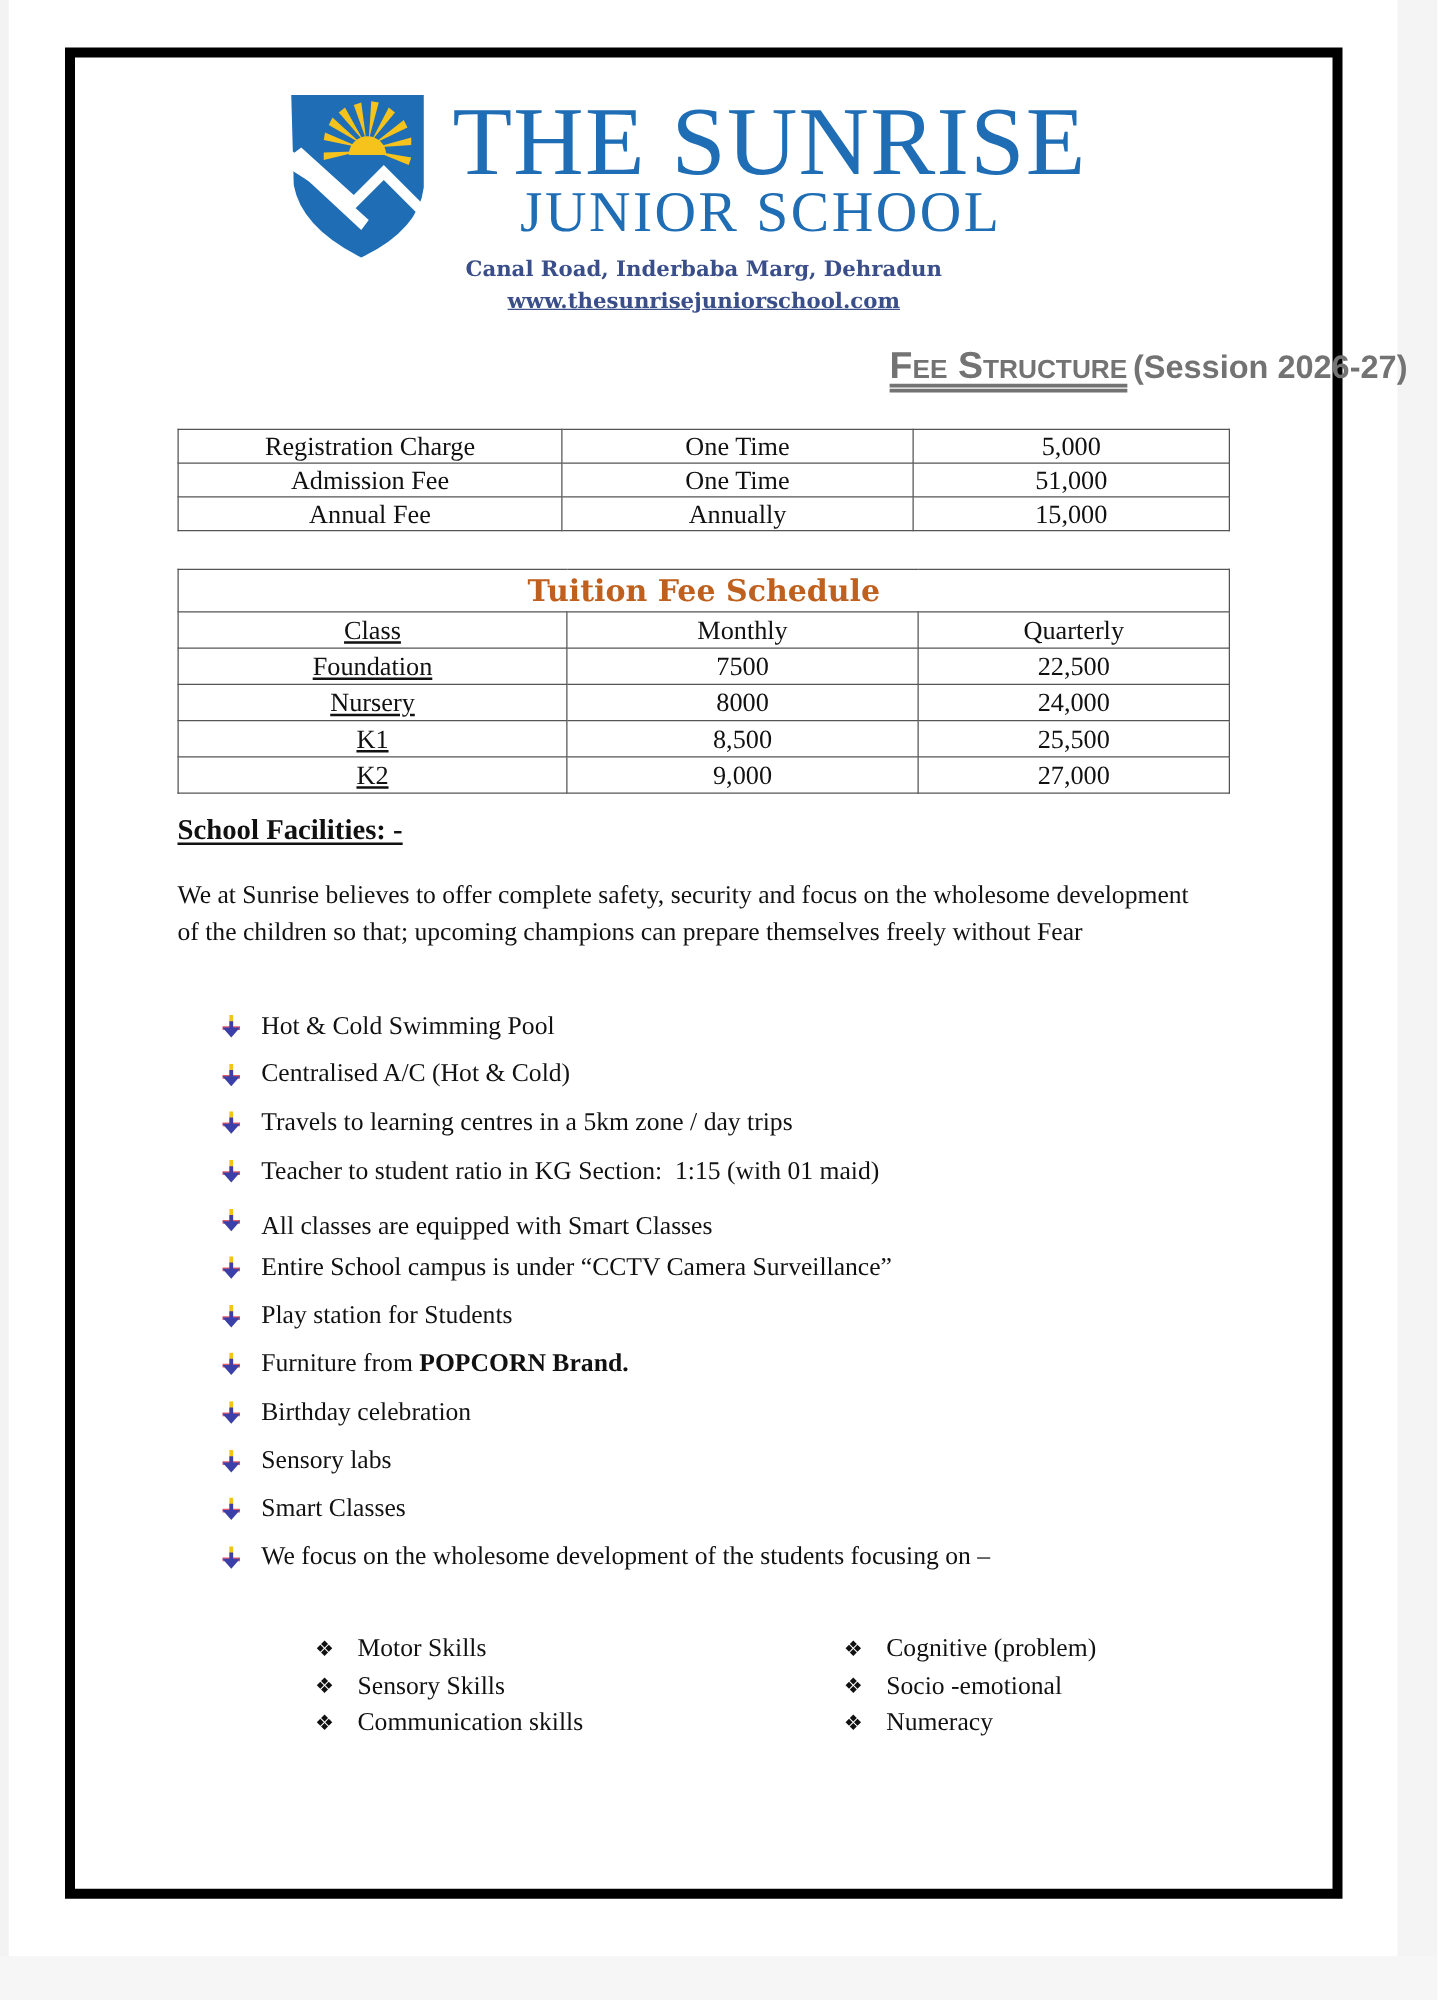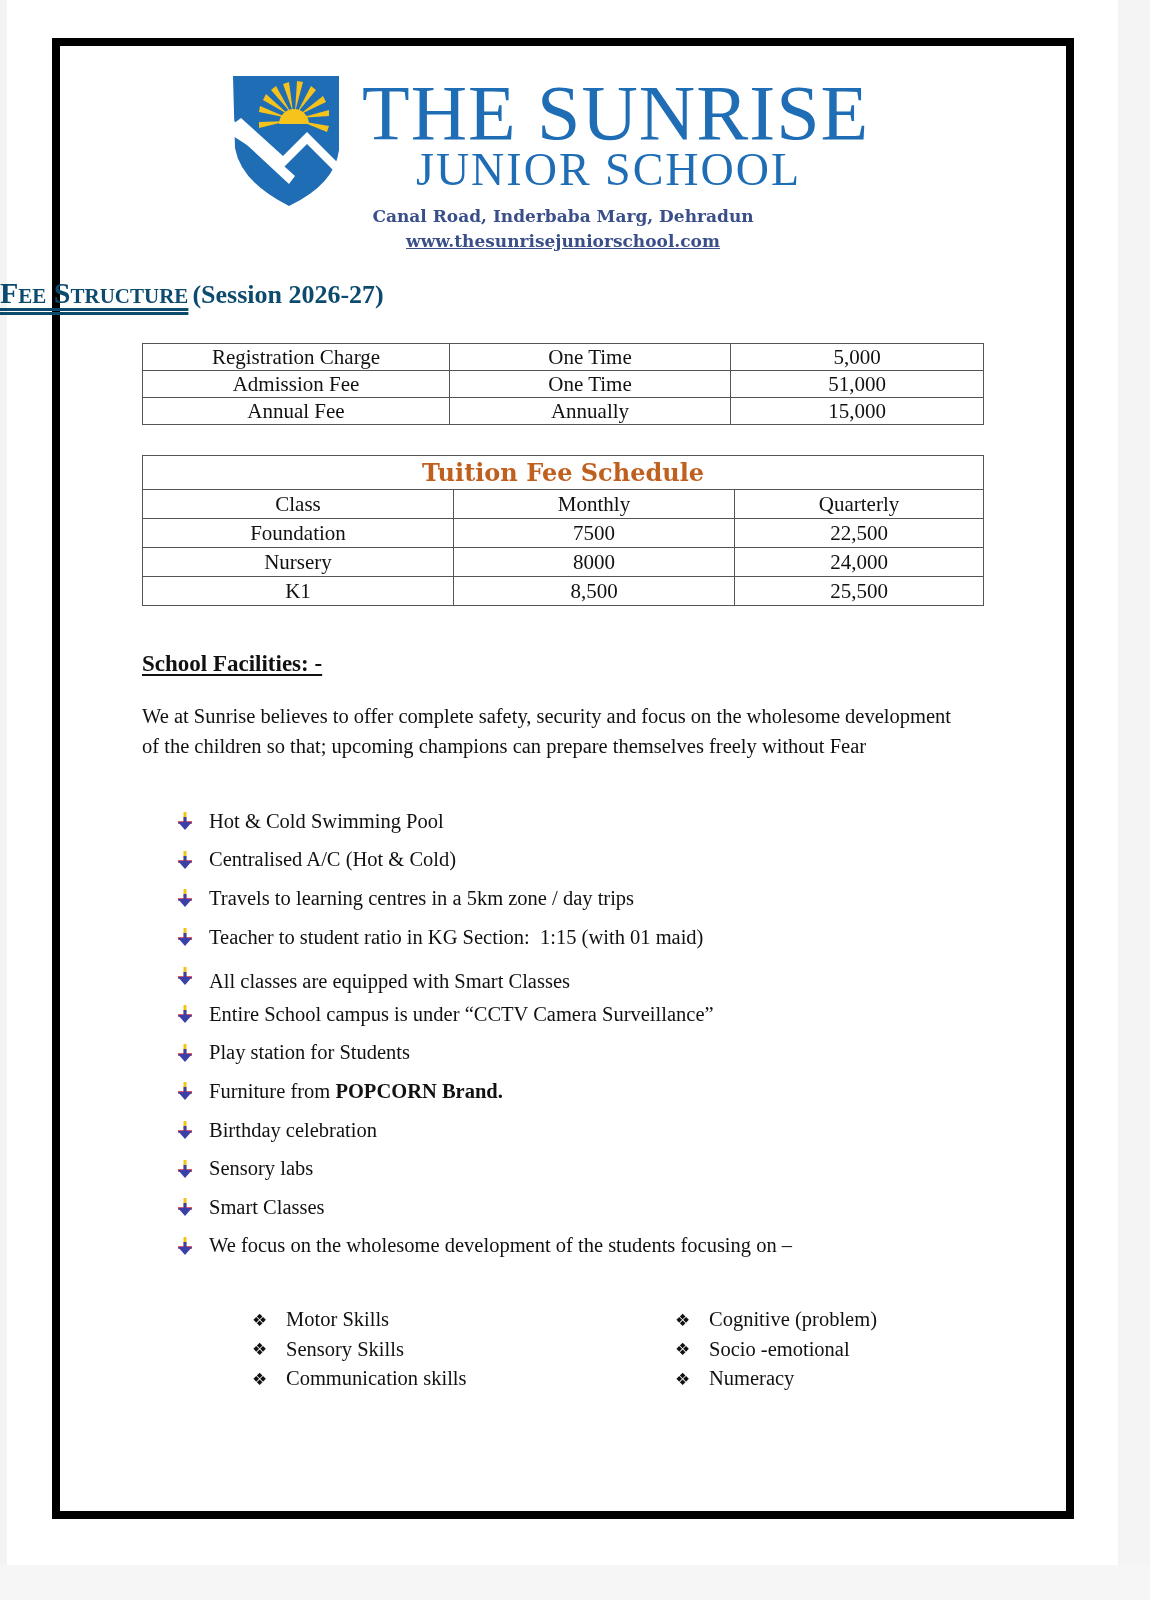--- a/index.html
+++ b/index.html
@@ -32,22 +32,22 @@
       font-family: "DejaVu Serif", serif; font-weight: bold; font-size: 17px; color: #3a4f8a;
     }
     .website {
       position: absolute; left: 0; top: 231px; width: 1126px; text-align: center;
       font-family: "DejaVu Serif", serif; font-weight: bold; font-size: 17px; color: #3a4f8a;
       text-decoration: underline;
     }
     .website span { cursor: pointer; }
 
     .fee-title {
-      position: absolute; left: 0; top: 276px; width: 1126px; text-align: left;
-      font-family: Liberation Serif, serif; font-weight: bold; color: #0c4a6e; white-space: nowrap;
+      position: absolute; left: 0; top: 276px; width: 1126px; text-align: right;
+      font-family: Liberation Sans, sans-serif; font-weight: bold; color: #737373; white-space: nowrap;
     }
     .fee-title .main {
       font-size: 30px; font-variant: small-caps;
       text-decoration: underline; text-decoration-style: double; text-underline-offset: 5px;
     }
     .fee-title .session { font-size: 26px; }
 
     
     table { border-collapse: collapse; position: absolute; }
     td {
@@ -59,21 +59,21 @@
     .fees-table td { height: 27px; }
     .fees-table td:nth-child(1) { width: 307px; }
     .fees-table td:nth-child(2) { width: 281px; }
 
     .tuition-table { left: 142px; top: 455px; width: 842px; }
     .tuition-table td { height: 29px; }
     .tuition-table td.title-cell {
       height: 34px; font-family: "DejaVu Serif", serif; font-weight: bold;
       font-size: 24px; color: #c0601f;
     }
-    .tuition-table td.c1 { width: 311px; }
+    .tuition-table td.c1 { width: 311px; text-decoration: underline; }
     .tuition-table td.c2 { width: 281px; }
 
     
     .facilities-heading {
       position: absolute; left: 142px; top: 651px;
       font-family: "Liberation Serif", serif; font-weight: bold; font-size: 23px;
       text-decoration: underline; text-decoration-thickness: 2px; text-underline-offset: 3px;
     }
     .intro {
       position: absolute; left: 142px; top: 701px; width: 820px;
@@ -175,20 +175,25 @@
       <tr>
         <td class="c1">Nursery</td>
         <td class="c2">8000</td>
         <td>24,000</td>
       </tr>
       <tr>
         <td class="c1">K1</td>
         <td class="c2">8,500</td>
         <td>25,500</td>
       </tr>
+      <tr>
+        <td class="c1">K2</td>
+        <td class="c2">9,000</td>
+        <td>27,000</td>
+      </tr>
     </tbody>
 </table>
 
 <div class="facilities-heading">School Facilities: -</div>
 <div class="intro">We at Sunrise believes to offer complete safety, security and focus on the wholesome development of the children so that; upcoming champions can prepare themselves freely without Fear</div>
 
 <ul class="facility-list" id="facility-list">
     <li>
       <span class="arrow-bullet">
         <svg width="20" height="20" viewBox="0 0 20 20">

